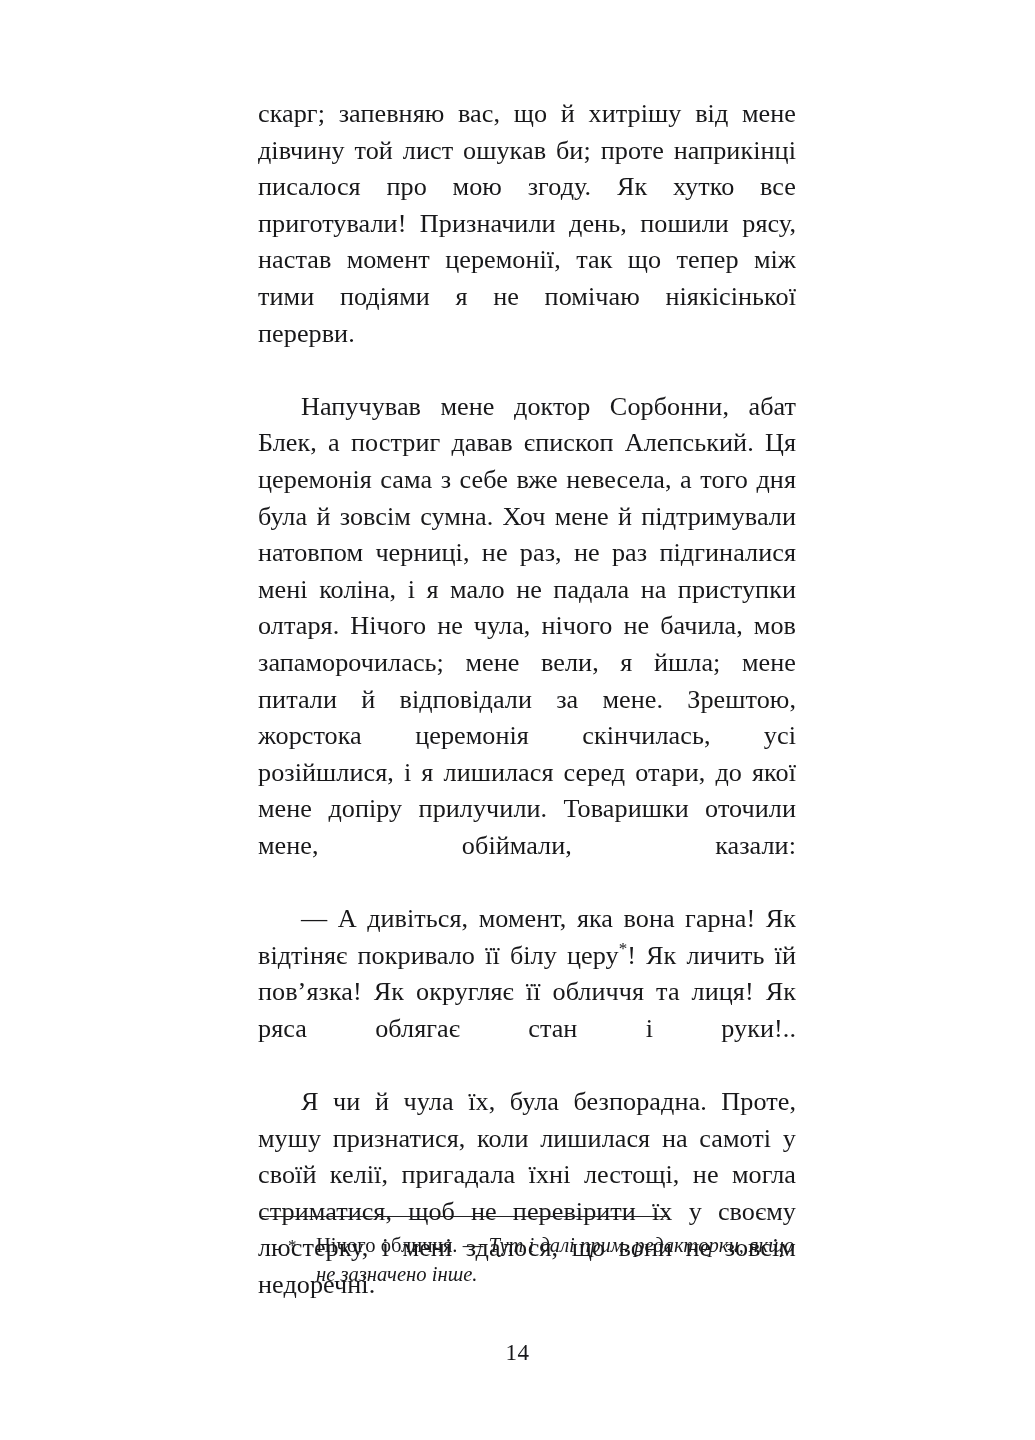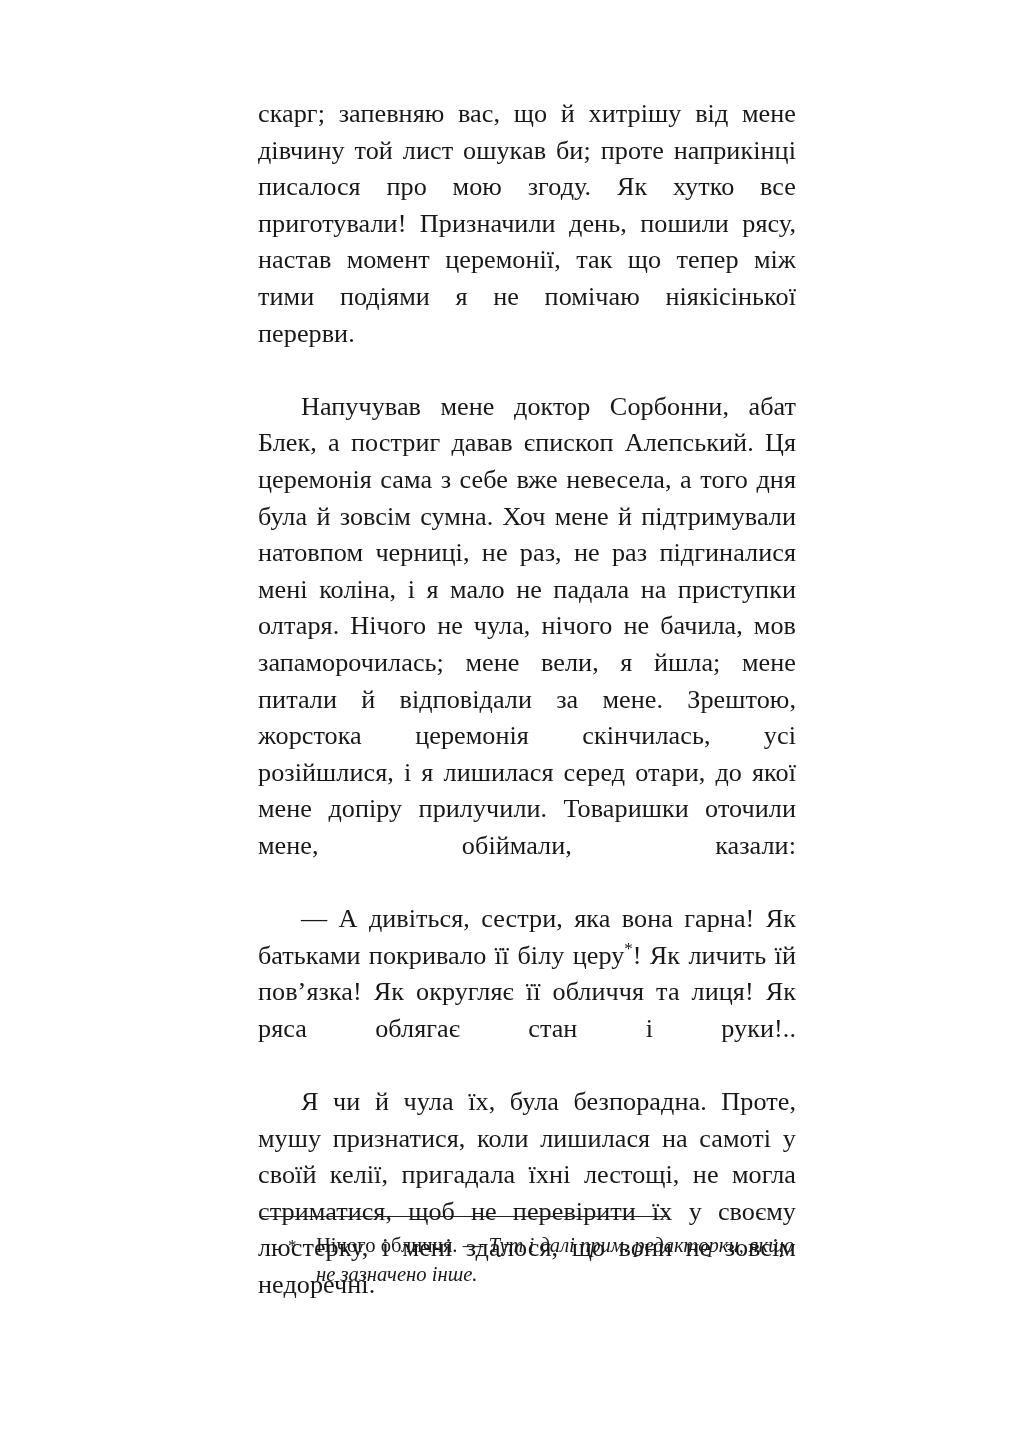--- a/index.html
+++ b/index.html
@@ -108,25 +108,26 @@
 
 <div class="page">
 
   <div class="textblock">
 
     <p class="para first">скарг; запевняю вас, що й хитрішу від мене дівчину той лист ошукав би; проте наприкінці писалося про мою згоду. Як хутко все приготували! Призначили день, пошили рясу, настав момент церемонії, так що тепер між тими подіями я не помічаю ніякісінької перерви.</p>
 
 
     <p class="para">Напучував мене доктор Сорбонни, абат Блек, а постриг давав єпископ Алепський. Ця церемонія сама з себе вже невесела, а того дня була й зовсім сумна. Хоч мене й підтримували натовпом черниці, не раз, не раз підгиналися мені коліна, і я мало не падала на приступки олтаря. Нічого не чула, нічого не бачила, мов запаморочилась; мене вели, я йшла; мене питали й відповідали за мене. Зрештою, жорстока церемонія скінчилась, усі розійшлися, і я лишилася серед отари, до якої мене допіру прилучили. Товаришки оточили мене, обіймали, казали:</p>
 
-    <p class="para dialogue"><span>— А дивіться, сестри, яка вона гарна! Як батьками покривало її білу церу</span><span class="fnmark">*</span><span>! Як личить їй пов’язка! Як округляє її обличчя та лиця! Як ряса облягає стан і руки!..</span></p>
+    <p class="para dialogue"><span>— А дивіться, момент, яка вона гарна! Як відтіняє покривало її білу церу</span><span class="fnmark">*</span><span>! Як личить їй пов’язка! Як округляє її обличчя та лиця! Як ряса облягає стан і руки!..</span></p>
 
     <p class="para">Я чи й чула їх, була безпорадна. Проте, мушу признатися, коли лишилася на самоті у своїй келії, пригадала їхні лестощі, не могла стриматися, щоб не перевірити їх у своєму люстерку, і мені здалося, що вони не зовсім недоречні.</p>
 
   </div>
 
   <div class="footnote-area">
     <div class="footnote-rule"></div>
     <p class="footnote"><span class="fn-star">*</span><span>Нічого обличчя. — </span><span class="ital">Тут і далі прим. редакторки, якщо не зазначено інше.</span></p>
   </div>
 
+  <div class="folio">14</div>
 
 </div>
 
 </body></html>

